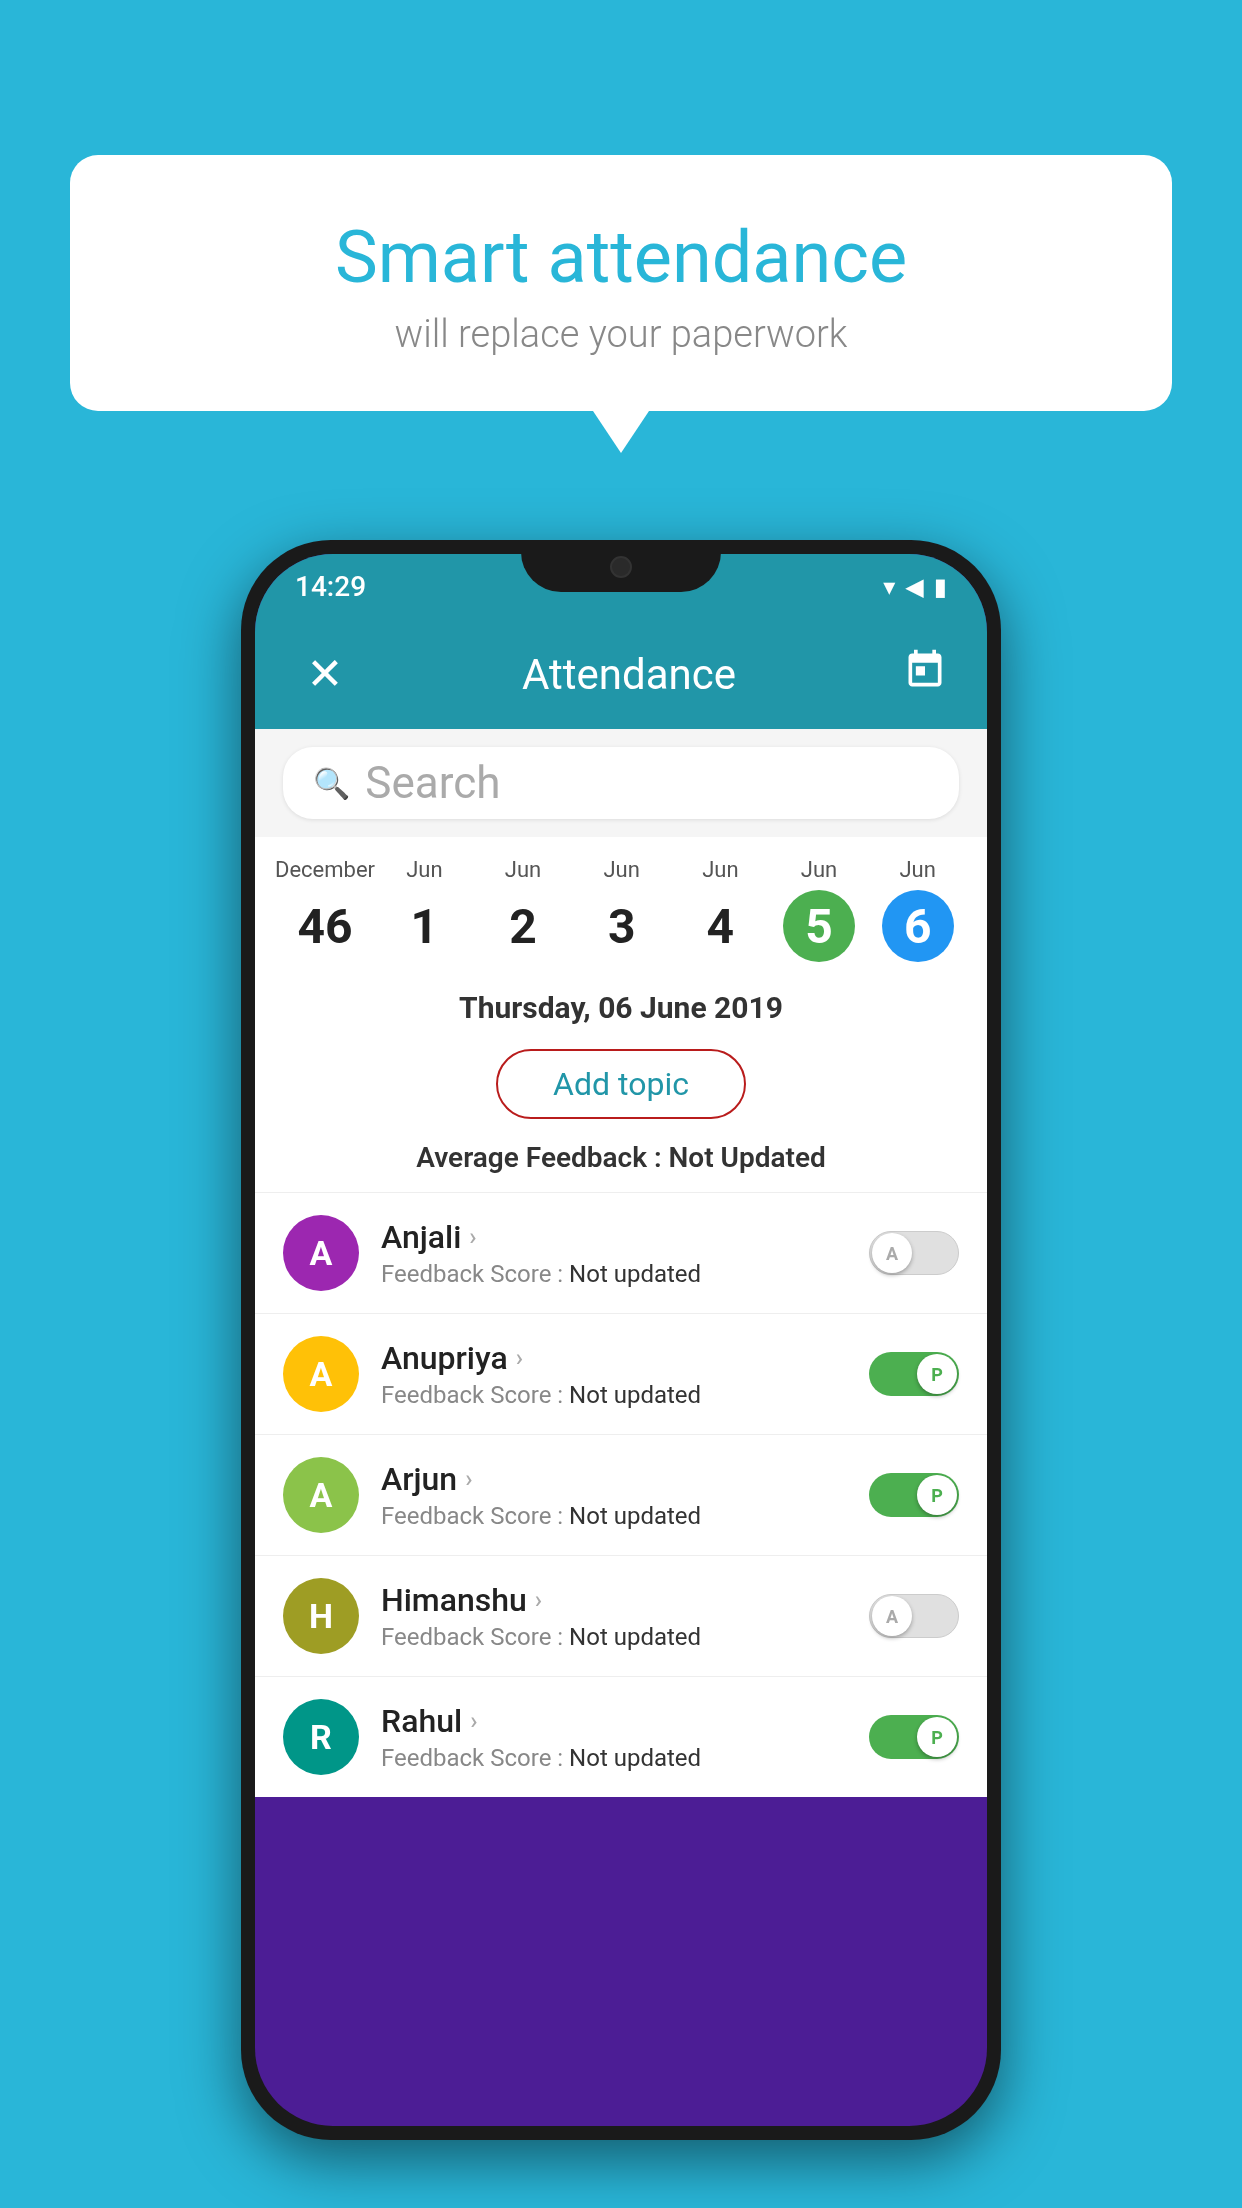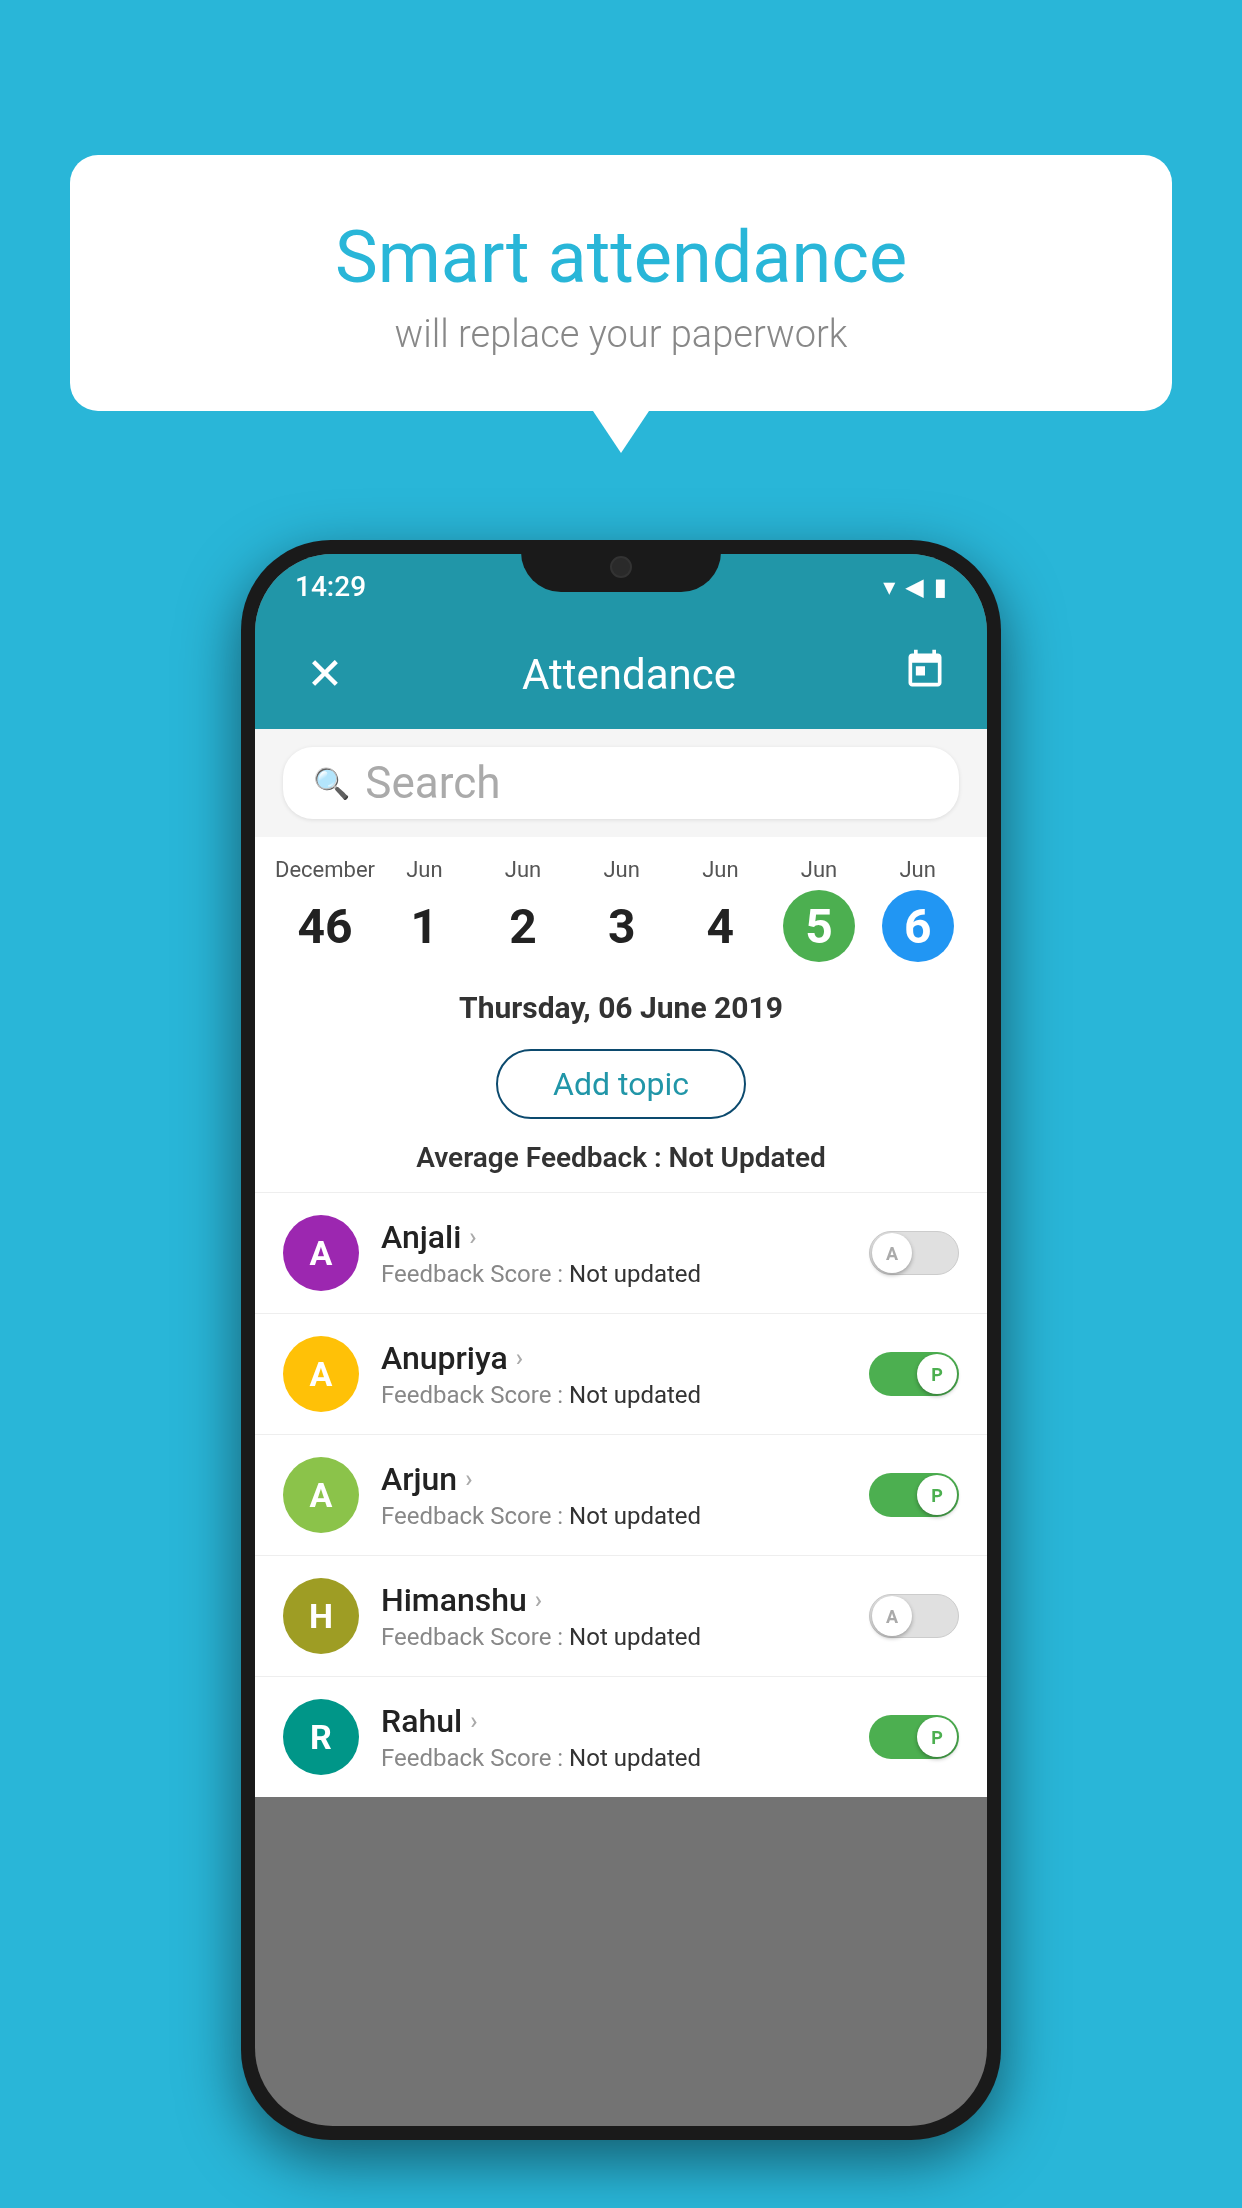--- a/index.html
+++ b/index.html
@@ -100,21 +100,21 @@
       border: 2px solid #333;
     }
 
     
     .phone-screen {
       position: absolute;
       top: 14px;
       left: 14px;
       right: 14px;
       bottom: 14px;
-      background: #737373;
+      background: #4c1d95;
       border-radius: 78px;
       overflow: hidden;
     }
 
     
     .status-bar {
       background: #2196A8;
       height: 65px;
       display: flex;
       align-items: center;
@@ -265,21 +265,21 @@
       font-weight: 700;
     }
 
     
     .add-topic-container {
       text-align: center;
       padding: 14px 20px;
     }
 
     .add-topic-btn {
-      border: 2px solid #0c4a6e;
+      border: 2px solid #b91c1c;
       border-radius: 50px;
       padding: 14px 55px;
       color: #2196A8;
       font-size: 32px;
       background: transparent;
       cursor: pointer;
       display: inline-block;
     }
 
     

